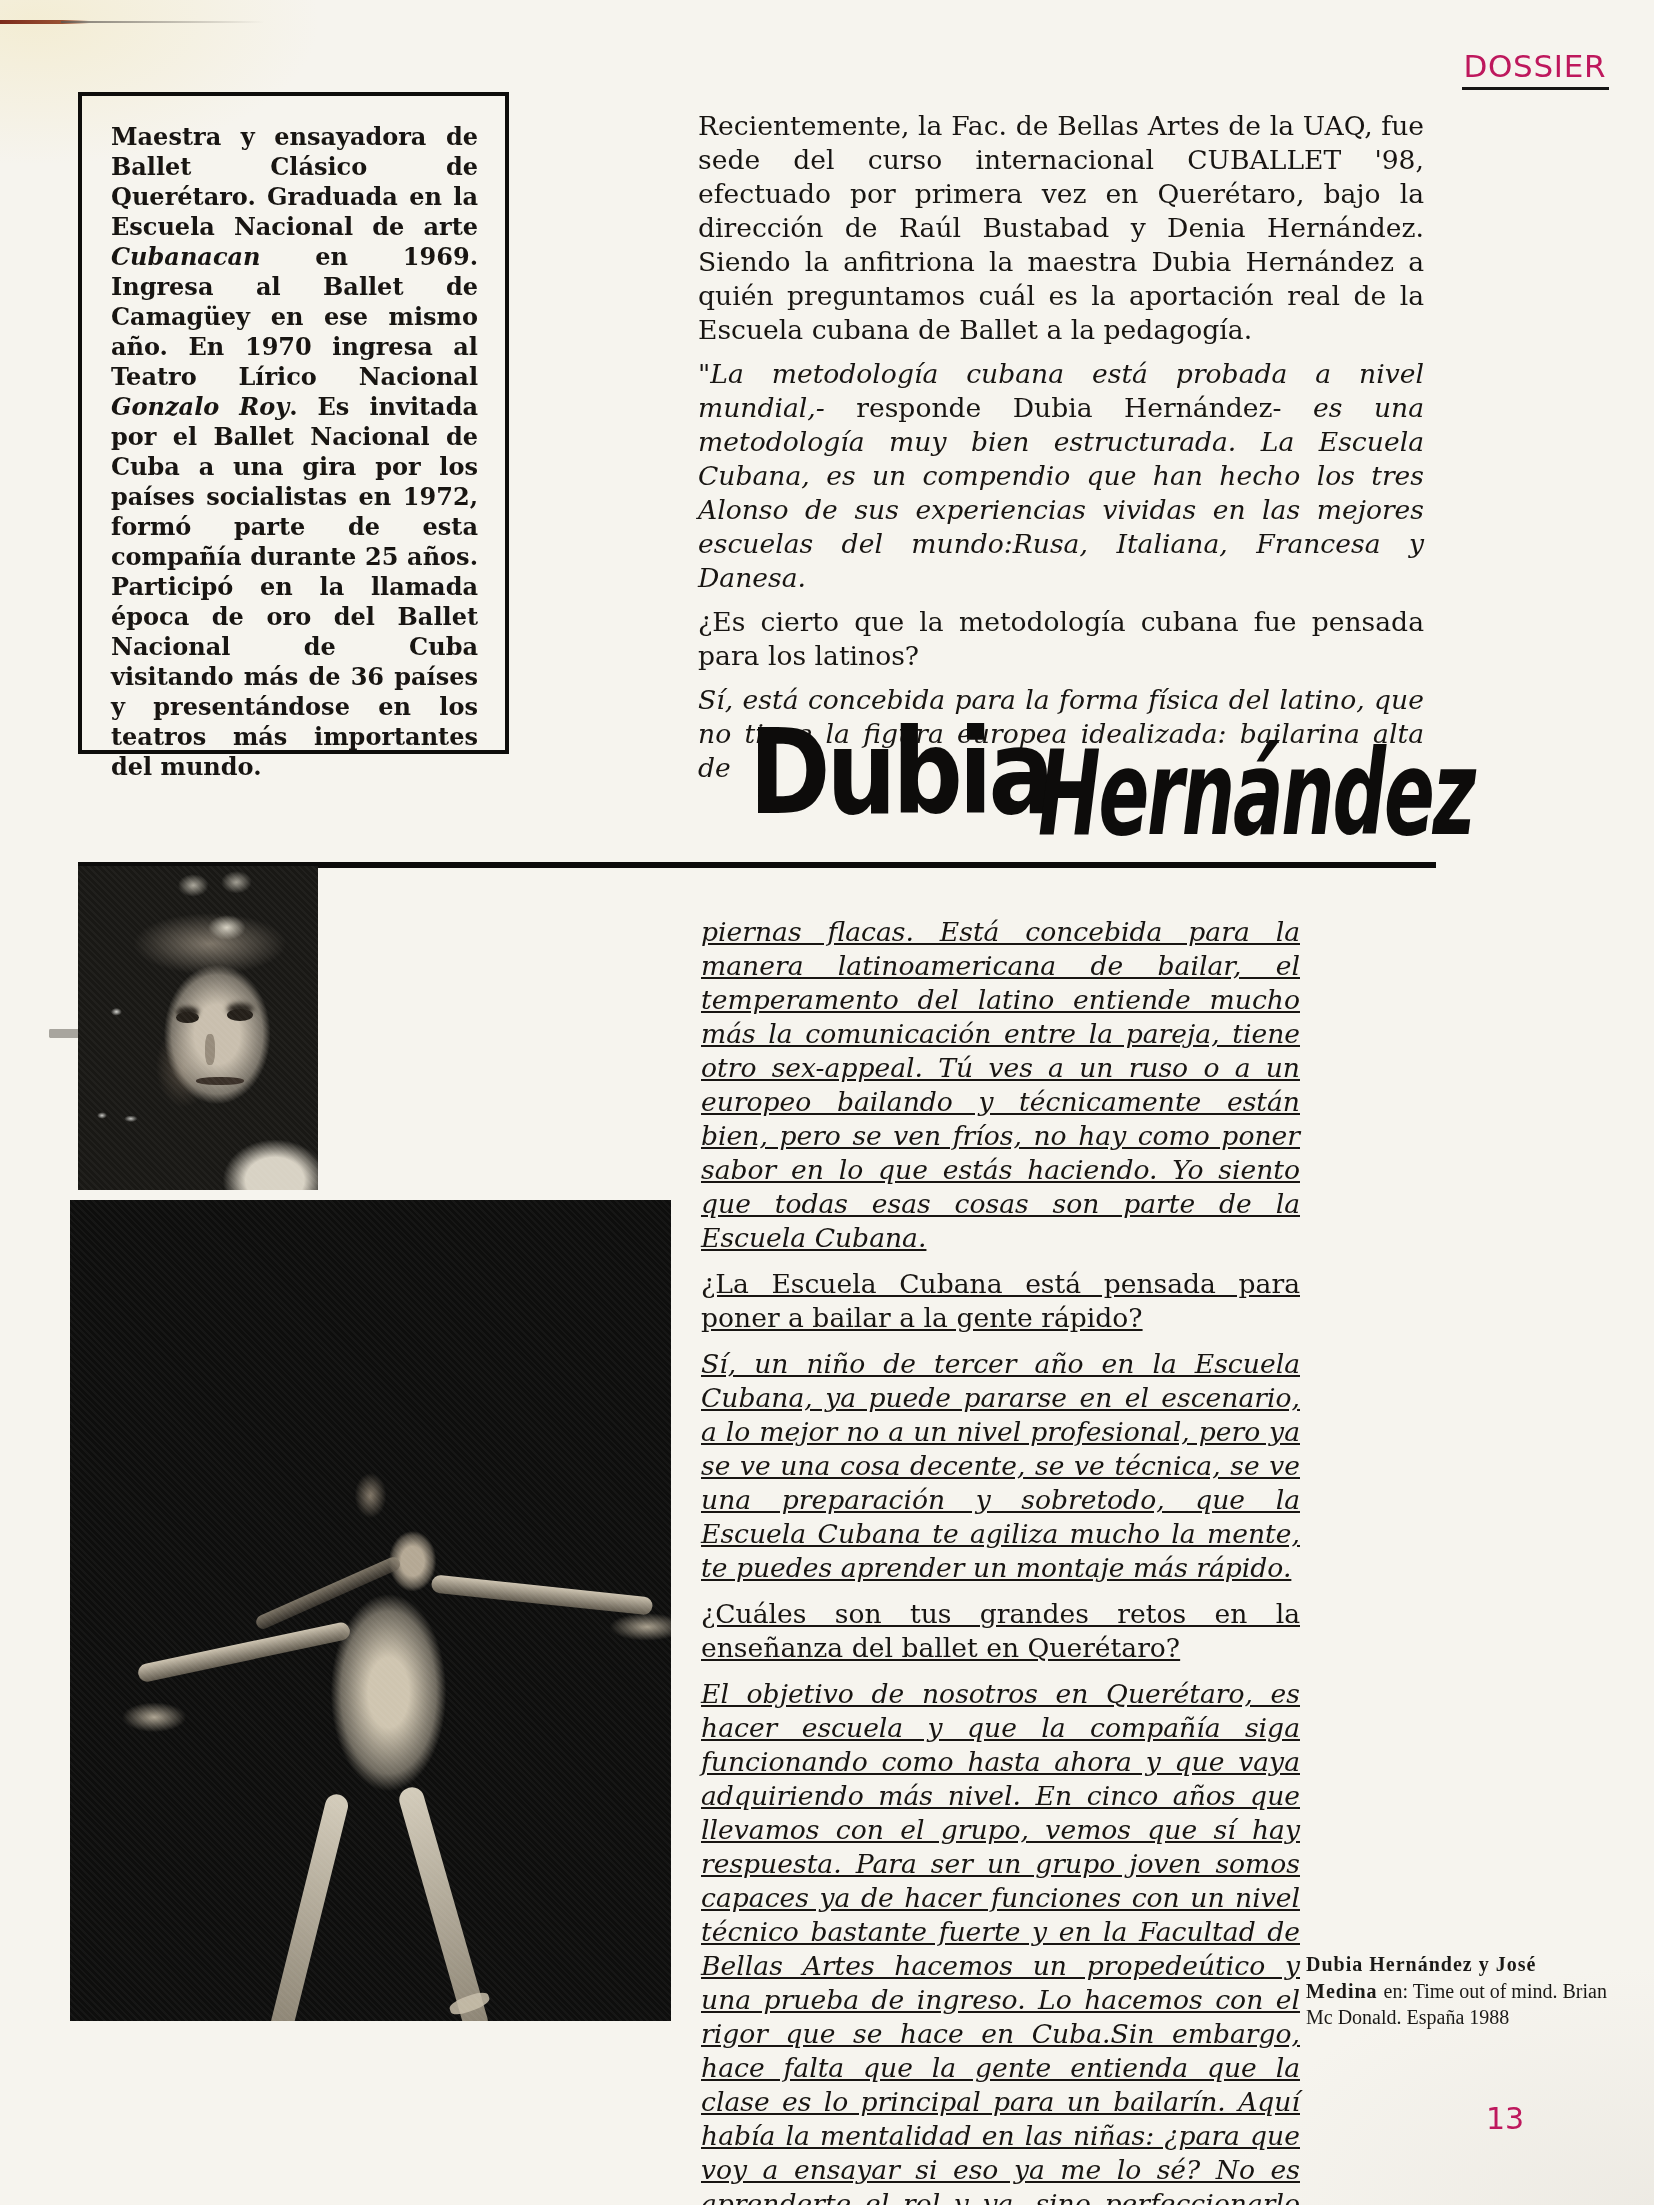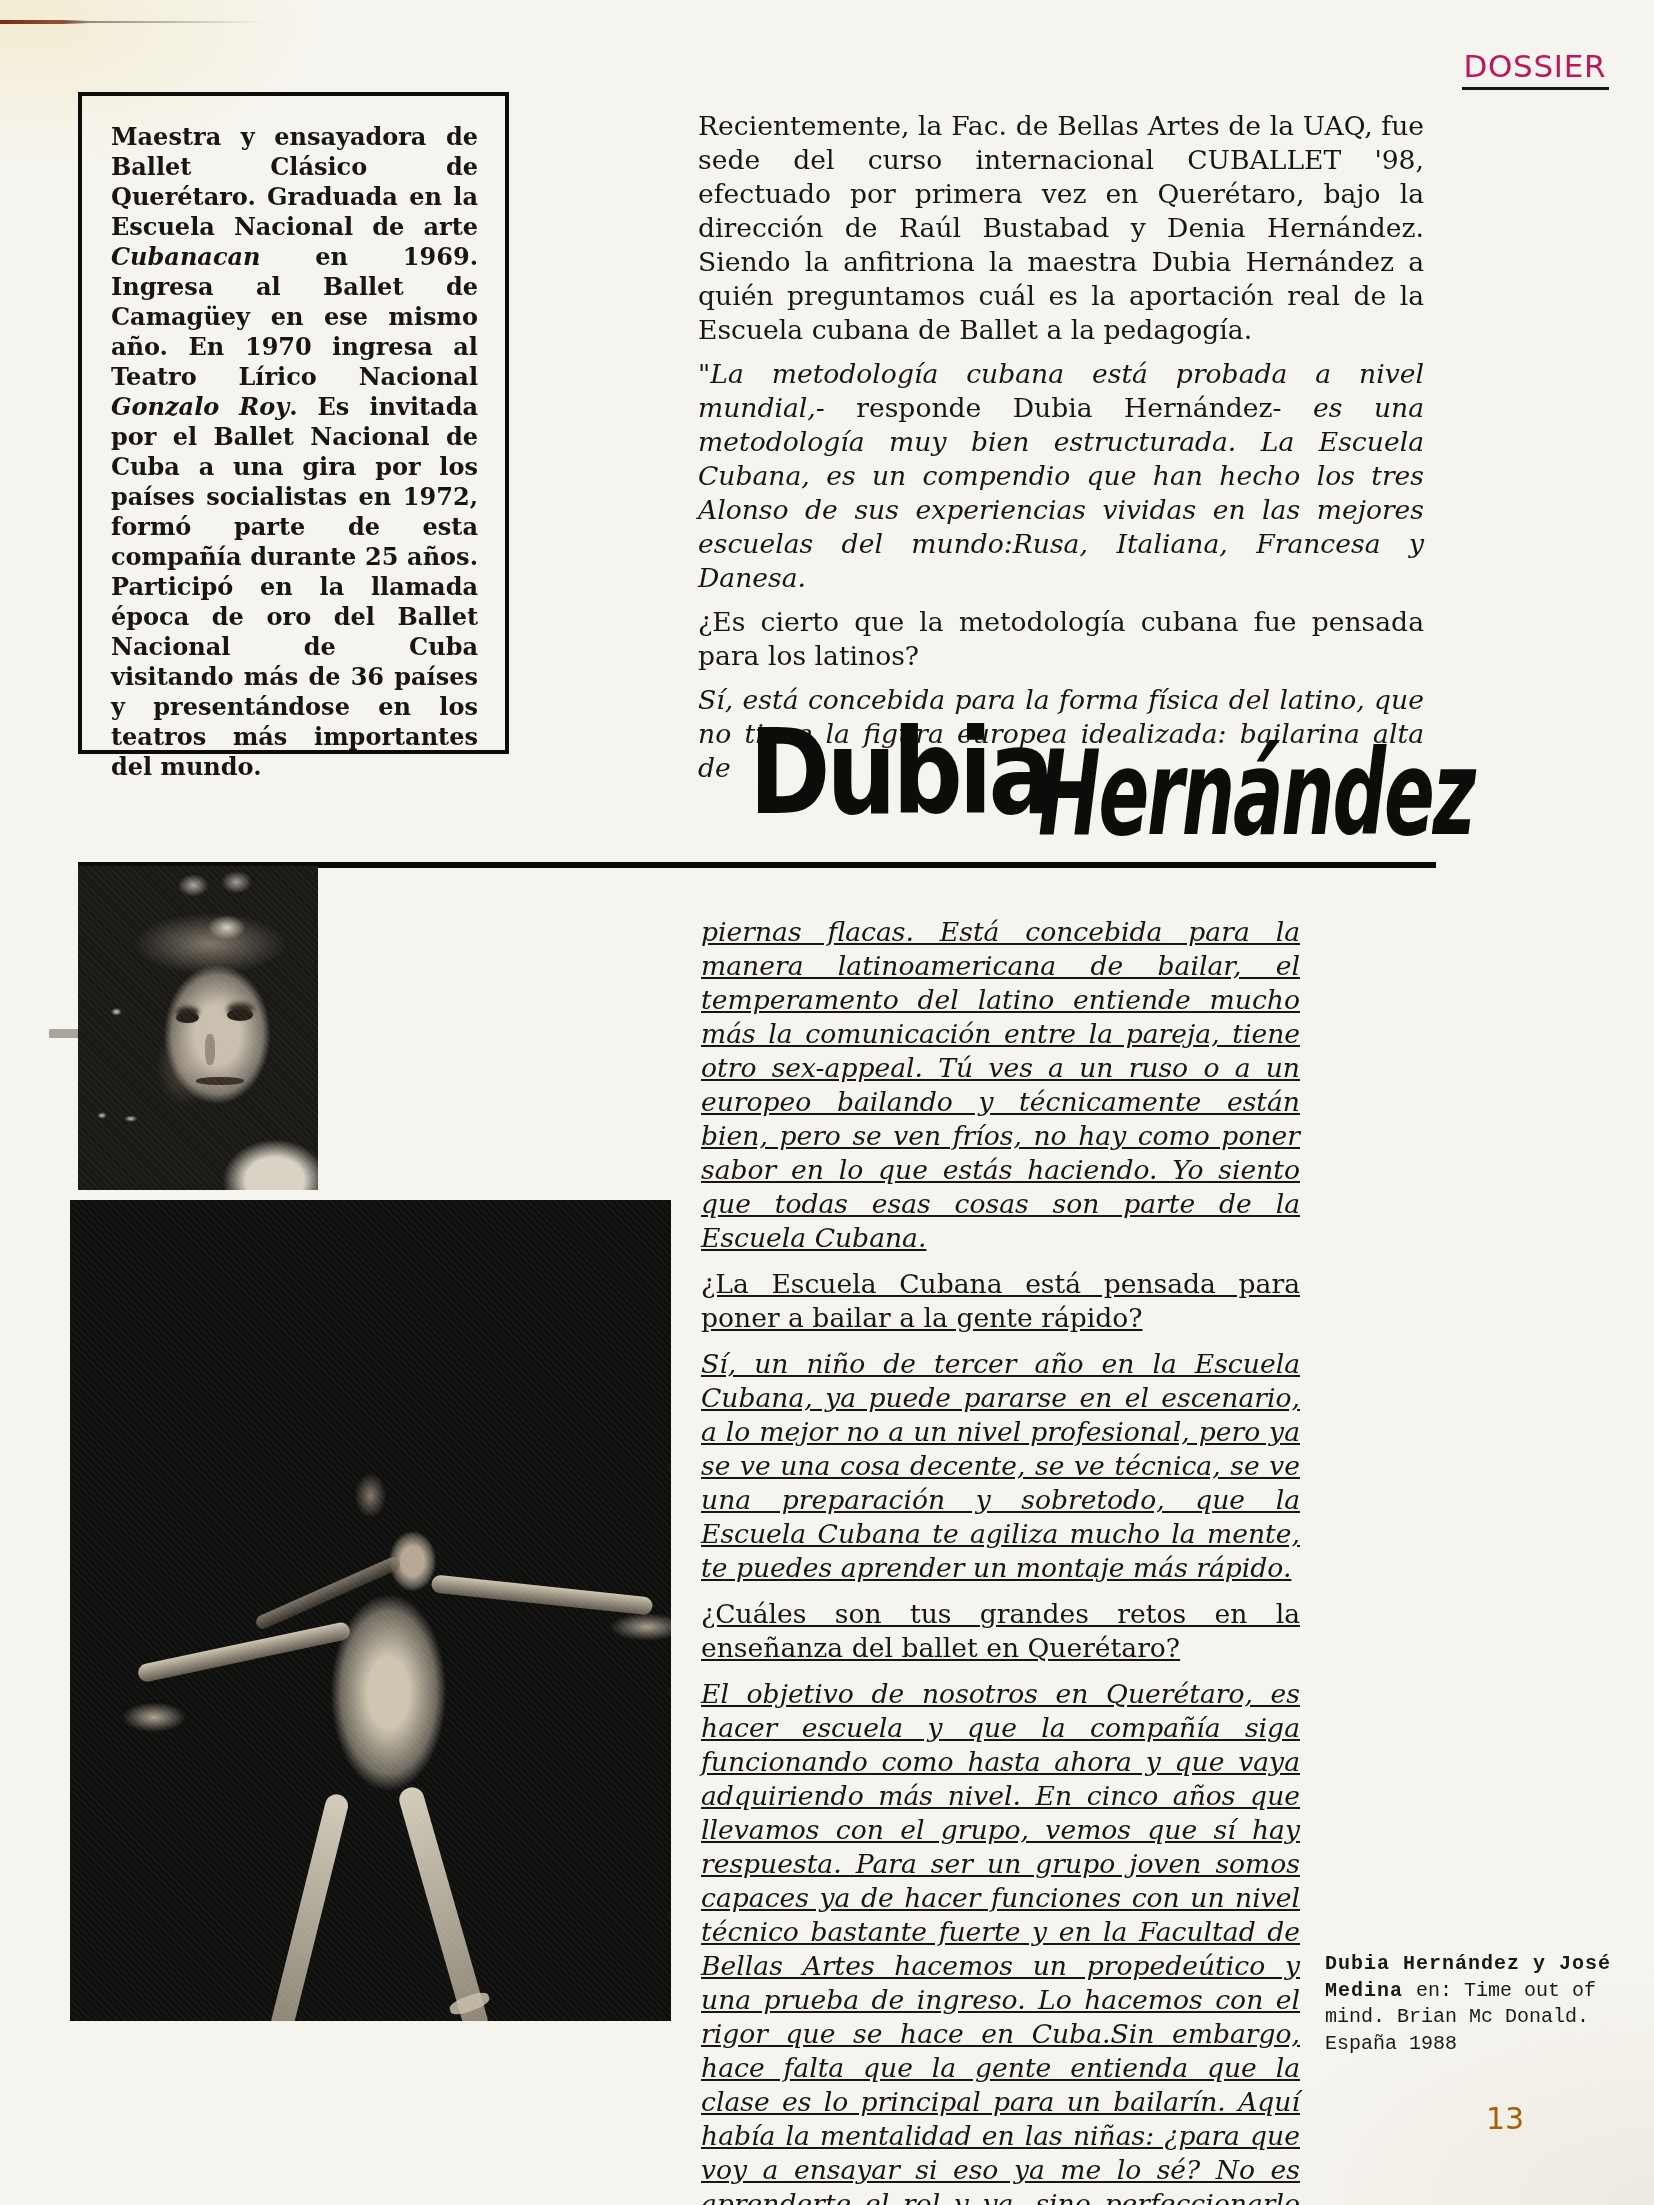--- a/index.html
+++ b/index.html
@@ -109,28 +109,28 @@
   .dance .shoe{position:absolute;left:63%;top:97%;width:41px;height:15px;border-radius:40%;background:rgba(200,190,170,0.85);transform:rotate(-20deg);}
   
   .main-col{
     position:absolute;left:689px;top:903px;width:623px;
     font-size:26.6px;line-height:34px;text-align:justify;
   }
   .main-col p{margin:12px;text-decoration:underline;}
   
   .caption{
     position:absolute;left:1306px;top:1951px;width:305px;
-    font-family:Liberation Mono, monospace;
-    font-size:20px;line-height:26.6px;color:#1a1916;margin-left:19px;
+    font-family:Liberation Serif, serif;
+    font-size:20px;line-height:26.6px;color:#1a1916;
   }
   .caption .seg-b{letter-spacing:1px;}
   
   .page-num{
     position:absolute;left:1486px;top:2101px;
-    font-family:"DejaVu Sans", sans-serif;font-size:30px;color:#a16207;
+    font-family:"DejaVu Sans", sans-serif;font-size:30px;color:#be185d;
   }
   
   .seg-r{font-style:normal;font-weight:inherit;}
   .seg-b{font-weight:bold;}
   .seg-i{font-style:italic;}
   .seg-bi{font-weight:bold;font-style:italic;}
   .seg-dropcap{font-size:1.62em;line-height:0.75;font-weight:bold;vertical-align:-0.08em;letter-spacing:0.7px;}
 </style>
 </head>
 <body>

